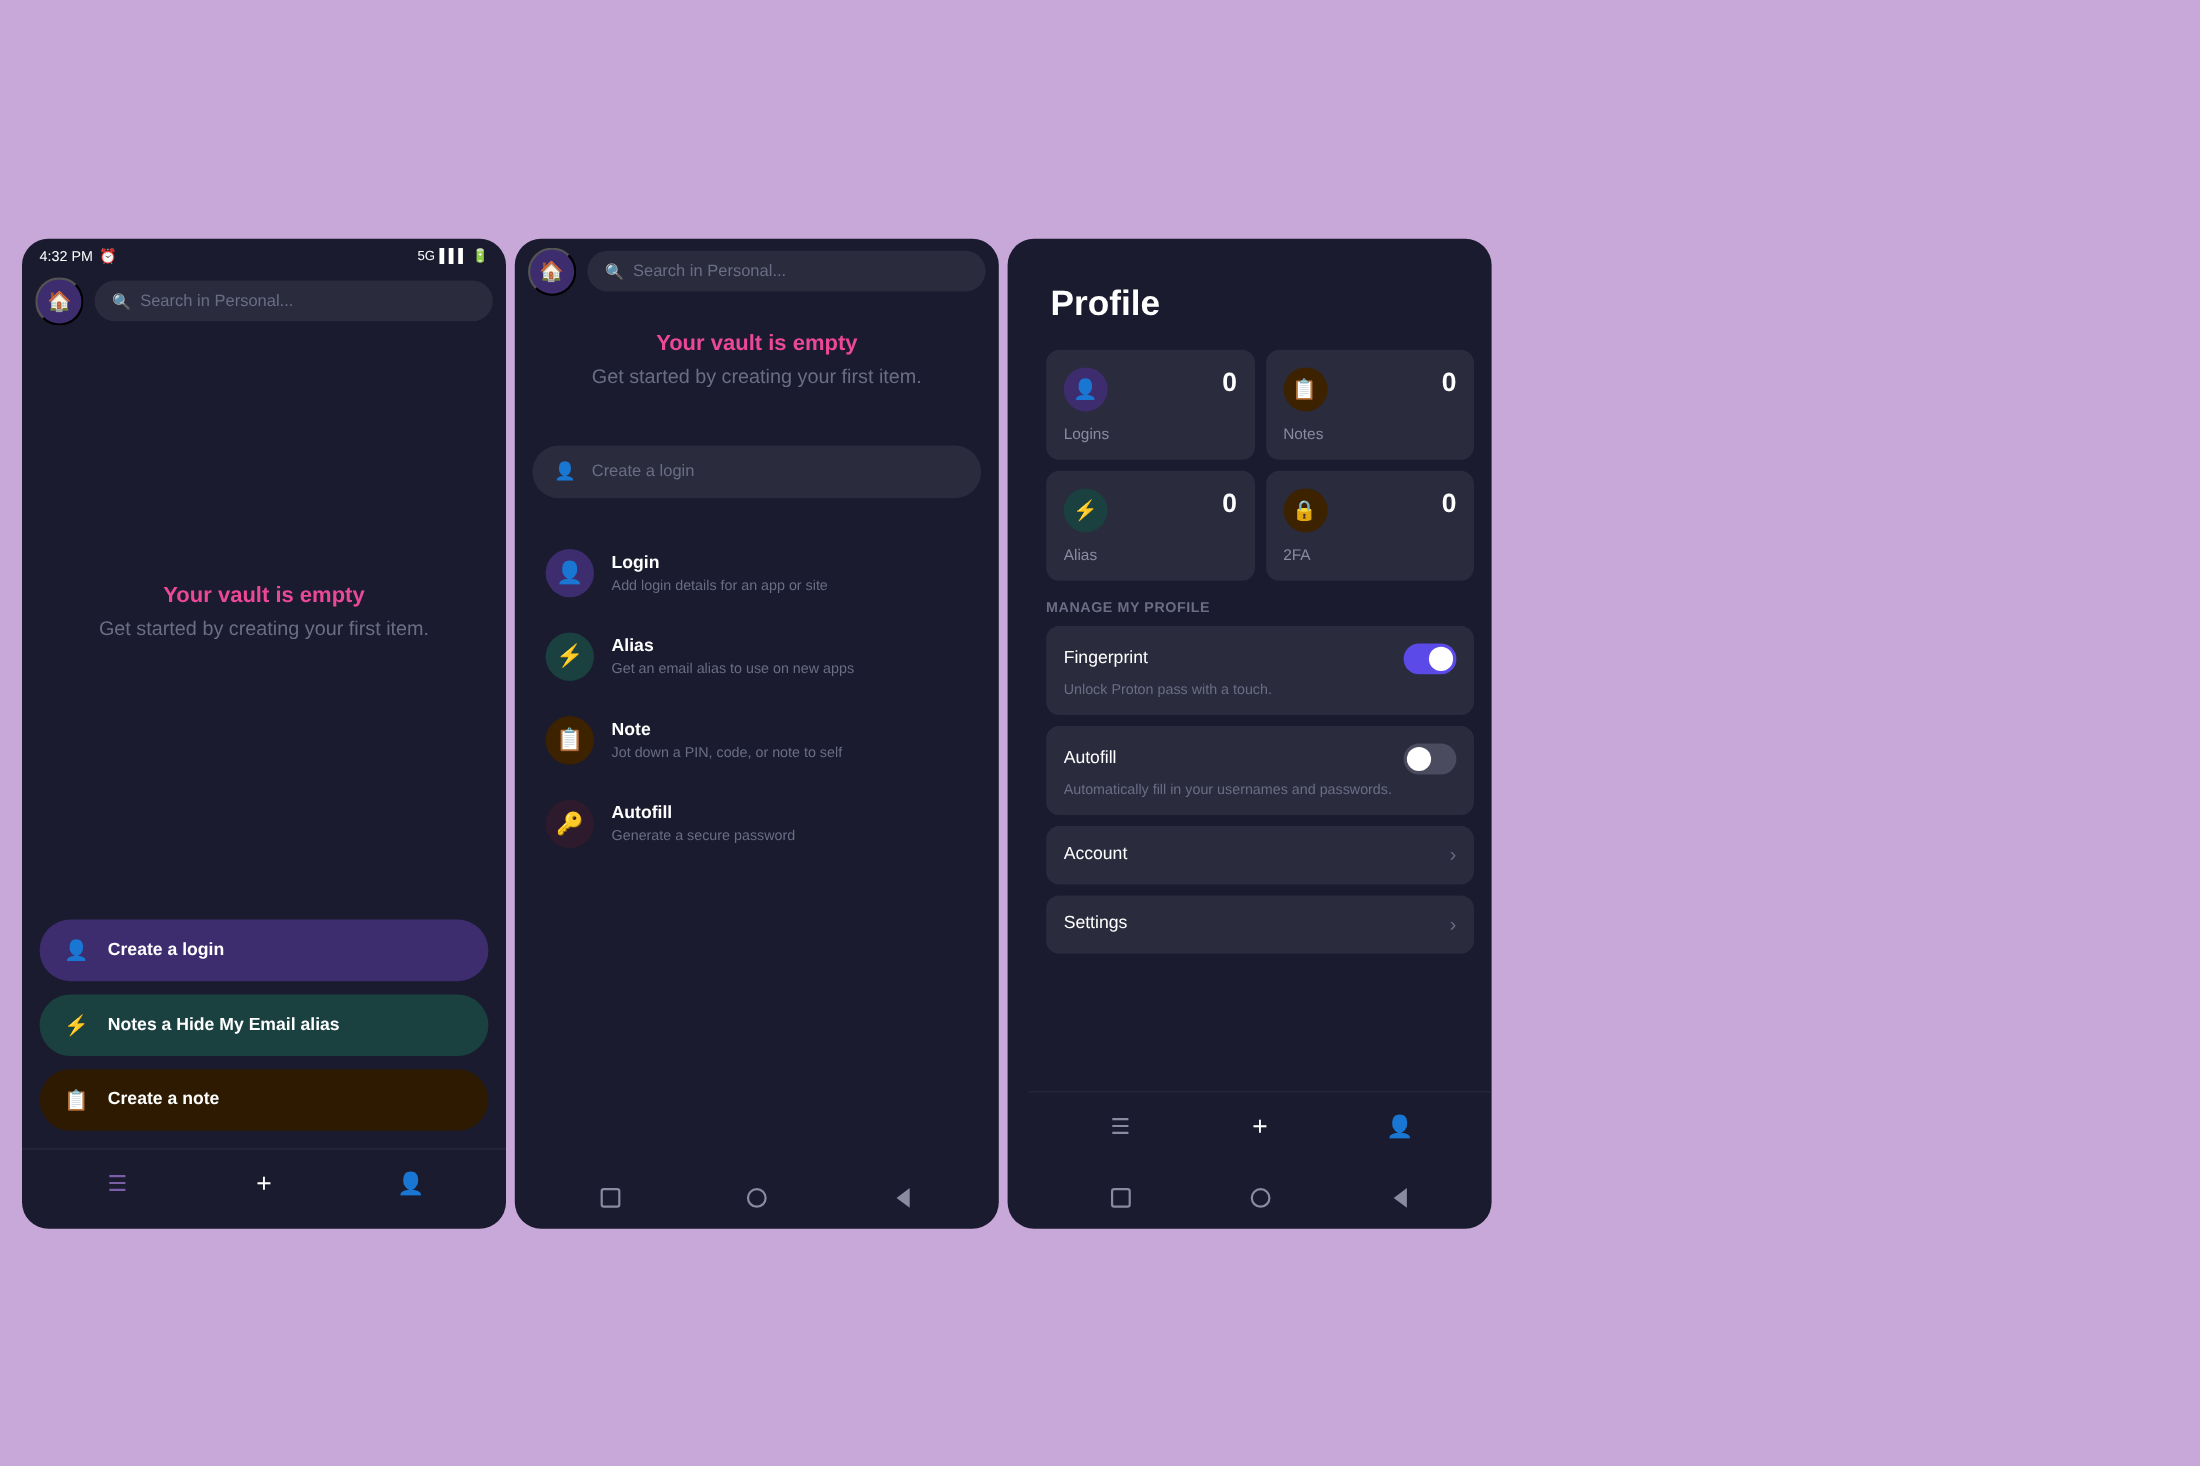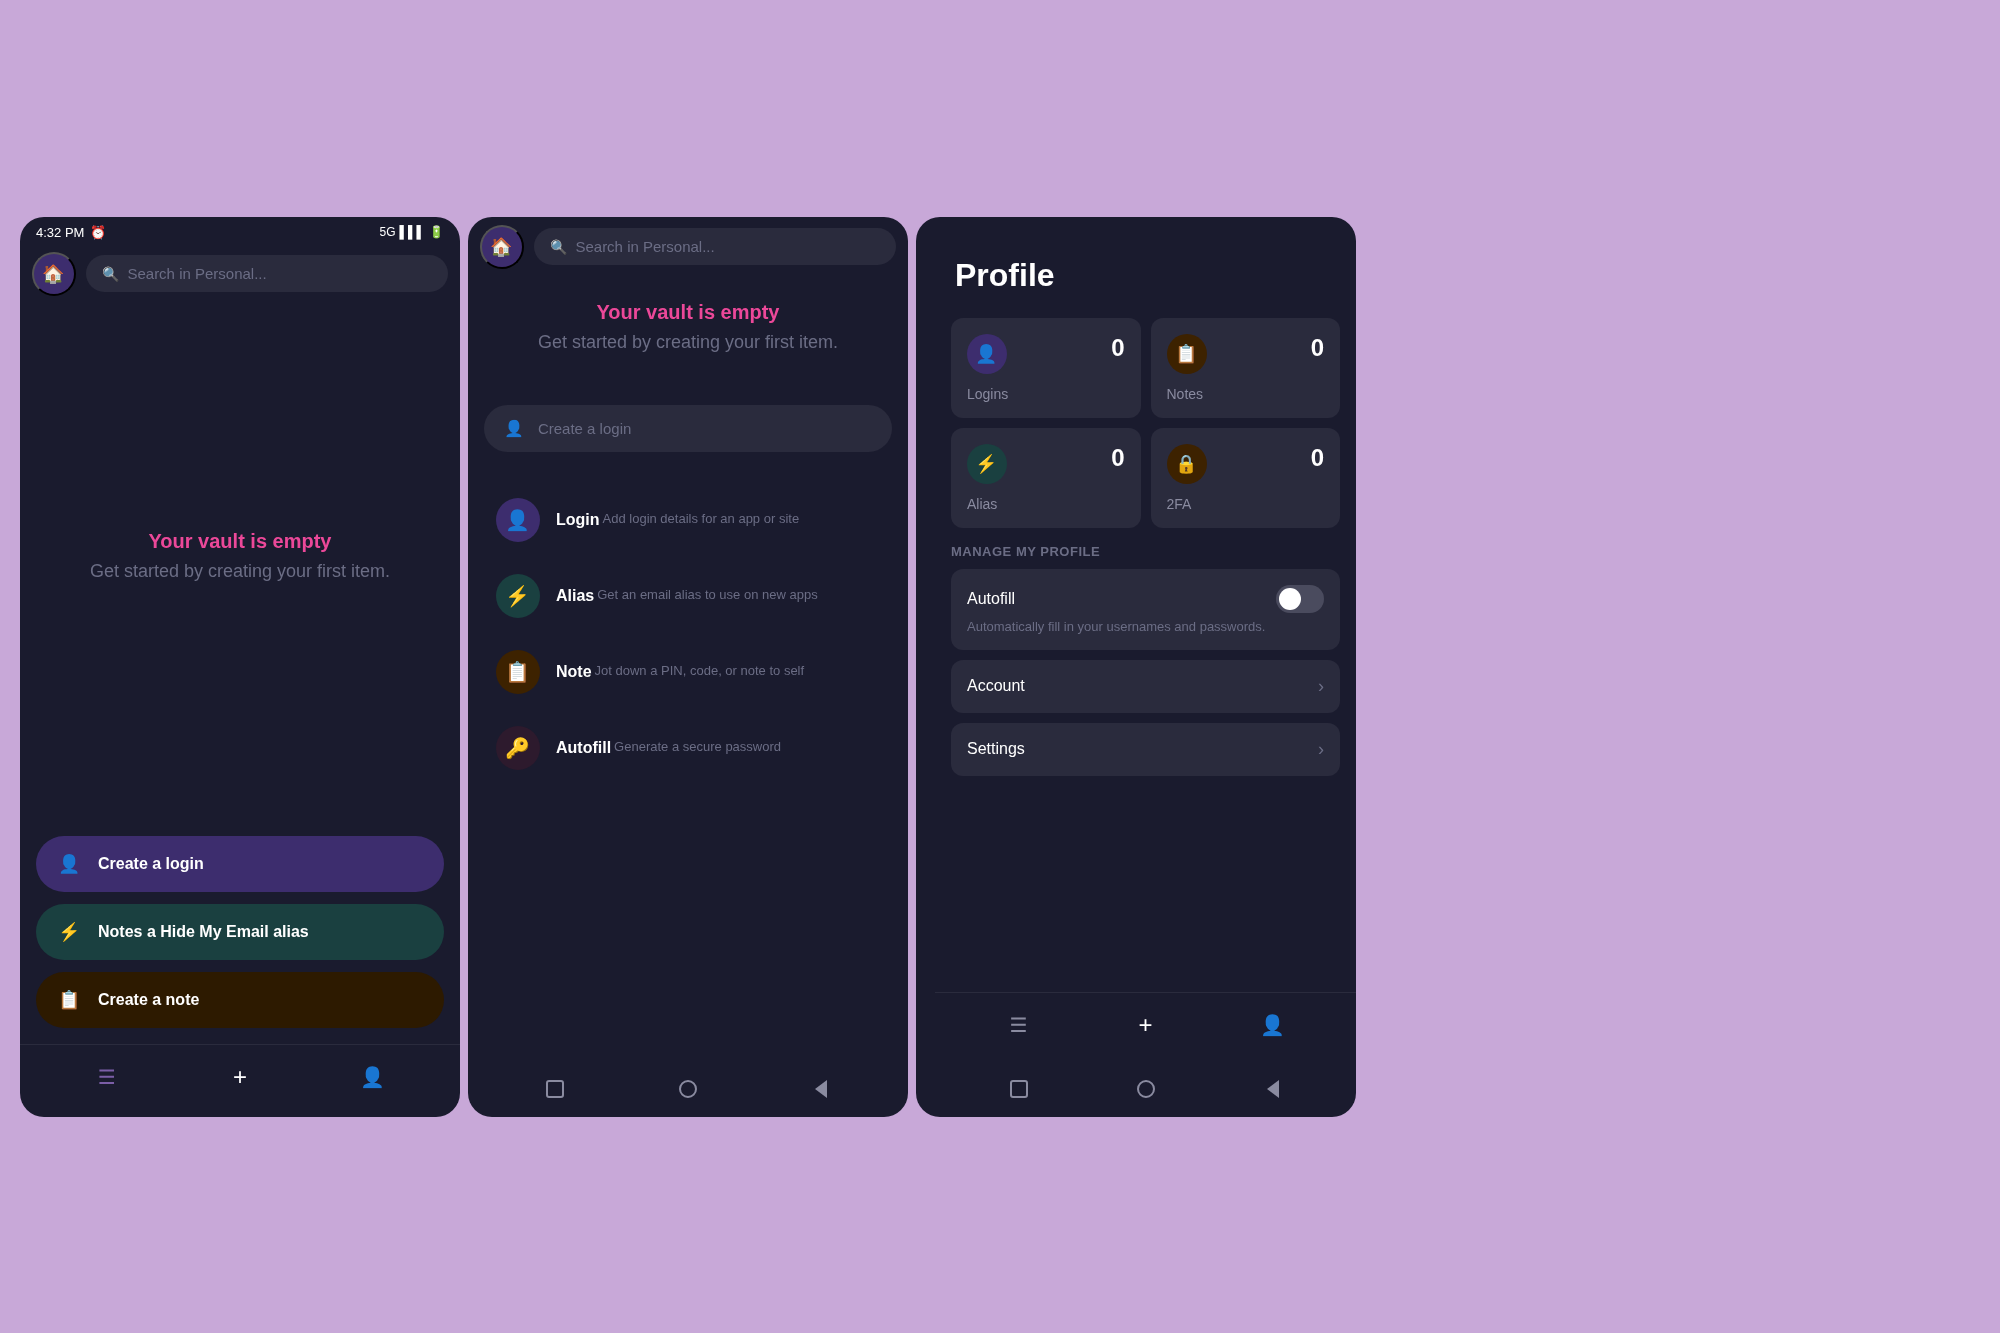--- a/index.html
+++ b/index.html
@@ -188,21 +188,21 @@
       display: flex;
       align-items: center;
       justify-content: center;
       font-size: 20px;
       flex-shrink: 0;
     }
     .icon-login { background: #3d2d6e; color: #a78de0; }
     .icon-alias { background: #1a4040; color: #4db6a0; }
     .icon-note { background: #3d2200; color: #c8742a; }
     .icon-password { background: #2d1a2d; color: #a04070; }
-    .menu-item-text { display: flex; flex-direction: row; gap: 3px; }
+    .menu-item-text { display: flex; flex-direction: column; gap: 3px; }
     .menu-item-title { color: #fff; font-size: 16px; font-weight: 600; }
     .menu-item-desc { color: #6b6d85; font-size: 13px; }
 
     
     .android-nav {
       display: flex;
       justify-content: space-around;
       align-items: center;
       padding: 12px 20px 16px;
     }
@@ -534,20 +534,29 @@
           <div class="stat-top">
             <div class="stat-icon-wrap stat-icon-2fa">🔒</div>
             <span class="stat-count">0</span>
           </div>
           <span class="stat-label">2FA</span>
         </div>
       </div>
 
       <p class="section-title">Manage my profile</p>
 
+      <div class="setting-card">
+        <div class="setting-row">
+          <span class="setting-label">Fingerprint</span>
+          <div class="toggle on">
+            <div class="toggle-thumb"></div>
+          </div>
+        </div>
+        <p class="setting-hint">Unlock Proton pass with a touch.</p>
+      </div>
 
       <div class="setting-card">
         <div class="setting-row">
           <span class="setting-label">Autofill</span>
           <div class="toggle off">
             <div class="toggle-thumb"></div>
           </div>
         </div>
         <p class="setting-hint">Automatically fill in your usernames and passwords.</p>
       </div>

